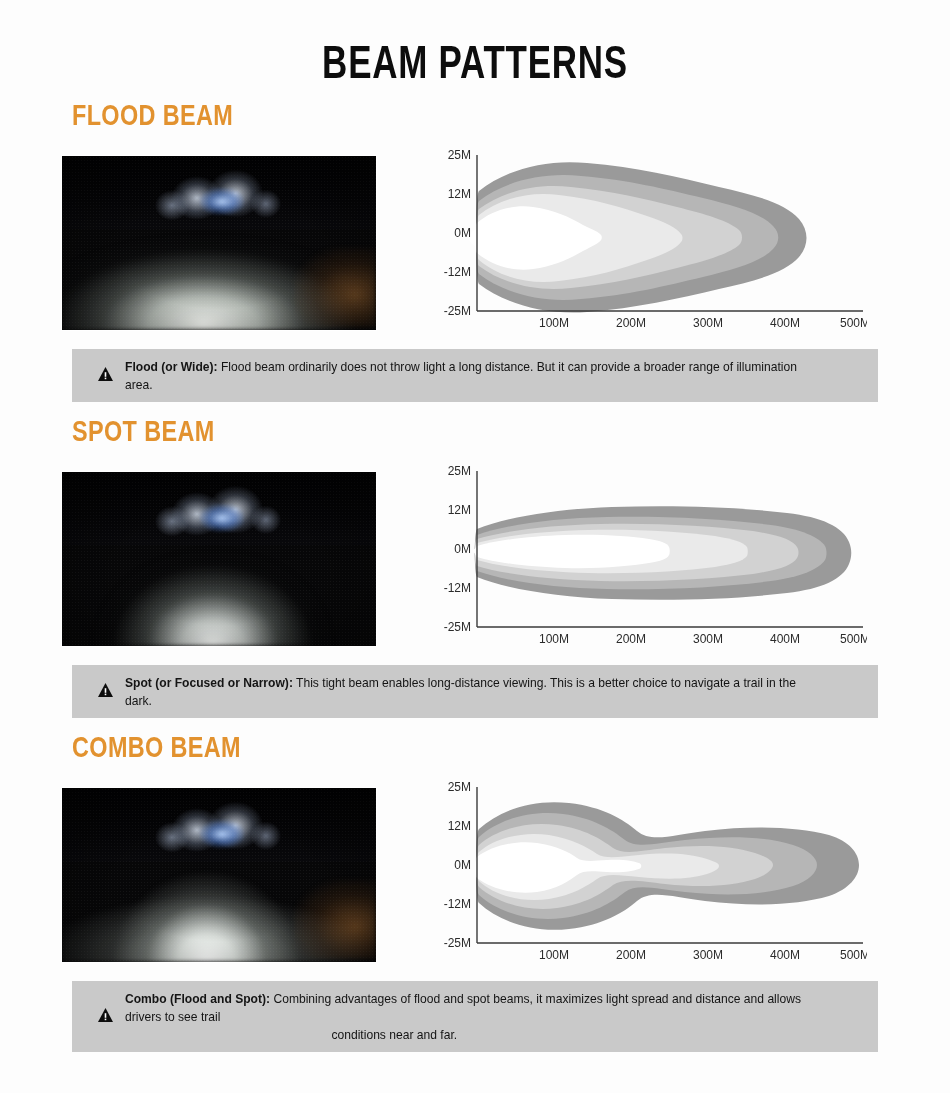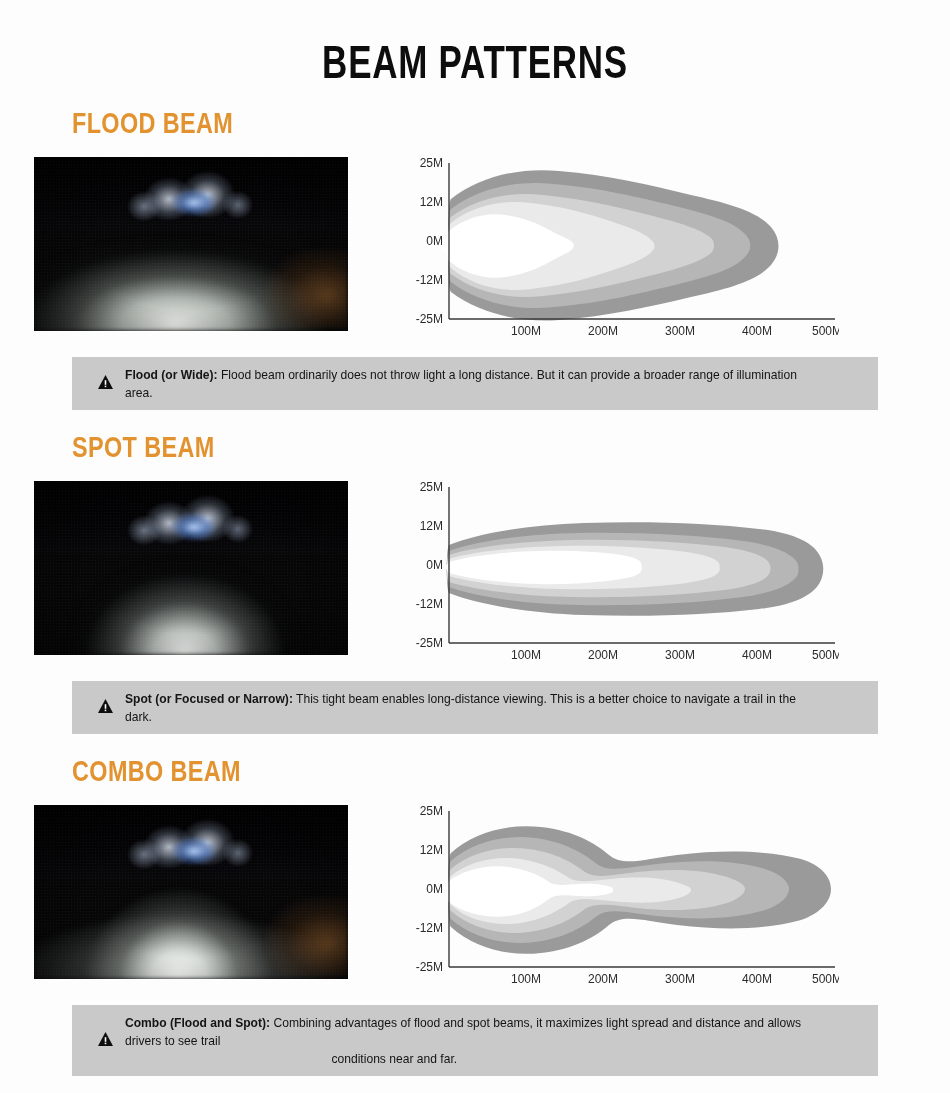--- a/index.html
+++ b/index.html
@@ -33,38 +33,38 @@
     padding-top: 38px;
     margin: 0;
     transform: scaleX(0.76);
     transform-origin: center top;
     line-height: 1.05;
   }
 
   
   .section {
     position: relative;
-    margin-top: 20px;
+    margin-top: 12px;
   }
   .section-heading {
     font-family: "Liberation Sans Narrow", "Liberation Sans", sans-serif;
     font-weight: 700;
     font-size: 30px;
     color: #e2922f;
     letter-spacing: 0.5px;
     margin: 0 0 10px 72px;
     transform: scaleX(0.78);
     transform-origin: left center;
     line-height: 1.1;
   }
 
   .section-body {
     display: flex;
-    align-items: center;
-    padding-left: 33px;
+    align-items: flex-end;
+    padding-left: 61px;
   }
 
   
   .photo {
     width: 316px;
     height: 176px;
     flex: 0 0 auto;
     position: relative;
     overflow: hidden;
     background: #050506;

